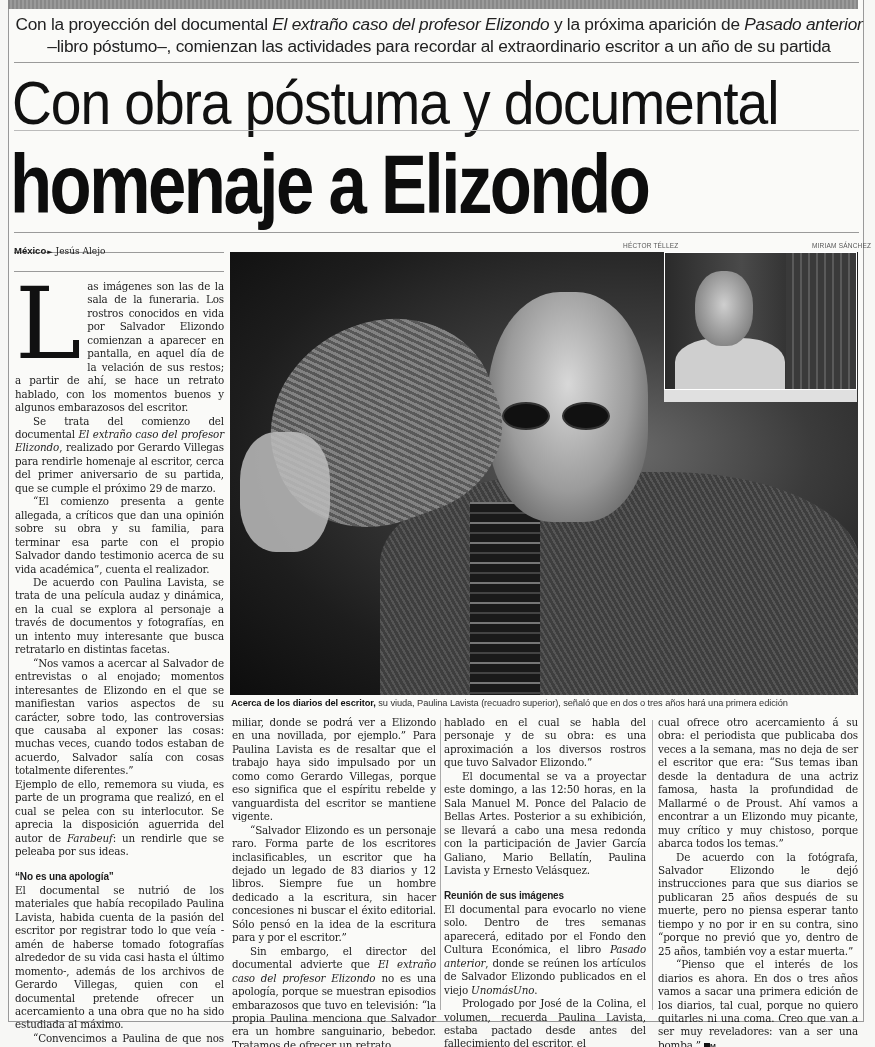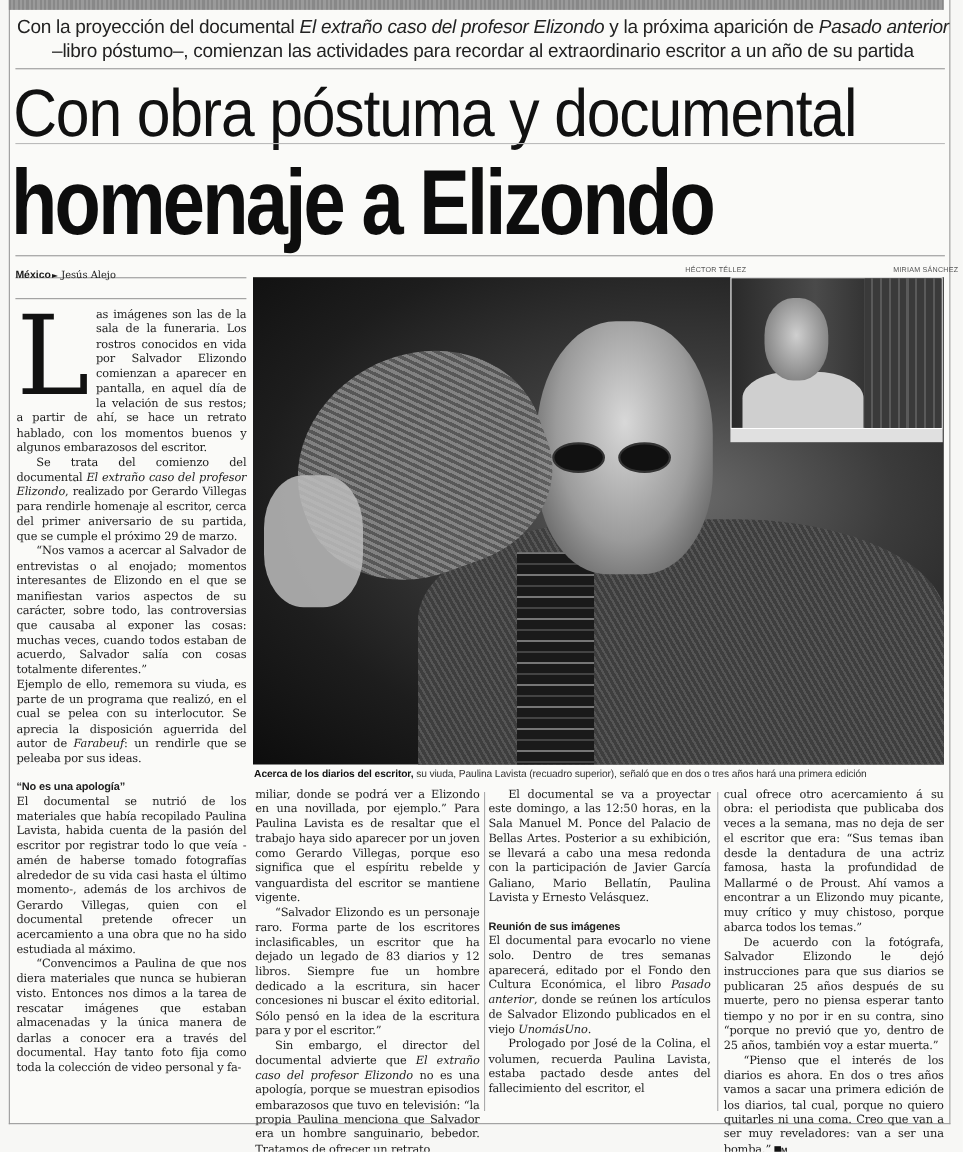--- a/index.html
+++ b/index.html
@@ -119,35 +119,38 @@
 </div>
 <div class="inset-gap"></div>
 
 <div class="caption">
   <b>Acerca de los diarios del escritor,</b><span> su viuda, Paulina Lavista (recuadro superior), señaló que en dos o tres años hará una primera edición</span>
 </div>
 
 <div class="col" style="left:15px; top:280px; width:209px;">
   <p class="noindent"><span class="dropcap">L</span><span>as imágenes son las de la sala de la funeraria. Los rostros conocidos en vida por Salvador Elizondo comienzan a aparecer en pantalla, en aquel día de la velación de sus restos; a partir de ahí, se hace un retrato hablado, con los momentos buenos y algunos embarazosos del escritor.</span></p>
   <p><span>Se trata del comienzo del documental </span><i>El extraño caso del profesor Elizondo</i><span>, realizado por Gerardo Villegas para rendirle homenaje al escritor, cerca del primer aniversario de su partida, que se cumple  el próximo 29 de marzo.</span></p>
+  <p>“El comienzo presenta a gente allegada, a críticos que dan una opinión sobre su obra y su familia, para terminar esa parte con el propio Salvador dando testimonio acerca de su vida académica”, cuenta el realizador.</p>
+  <p>De acuerdo con Paulina Lavista, se trata de una película audaz y dinámica, en la cual se explora al personaje a través de documentos y fotografías, en un intento muy interesante que busca retratarlo en distintas facetas.</p>
   <p>“Nos vamos a acercar al Salvador de entrevistas o al enojado; momentos interesantes de Elizondo en el que se manifiestan varios aspectos de su carácter, sobre todo, las controversias que causaba al exponer las cosas: muchas veces, cuando todos estaban de acuerdo, Salvador salía con cosas totalmente diferentes.”</p>
   <p class="noindent"><span>Ejemplo de ello, rememora su viuda, es parte de un programa que realizó, en el cual se pelea con su interlocutor. Se aprecia la disposición aguerrida del autor de </span><i>Farabeuf</i><span>: un rendirle que se peleaba por sus ideas.</span></p>
   <p class="sub">“No es una apología”</p>
   <p class="noindent">El documental se nutrió de los materiales que había recopilado Paulina Lavista, habida cuenta de la pasión del escritor por registrar todo lo que veía -amén de haberse tomado fotografías alrededor de su vida casi hasta el último momento-, además de los archivos de Gerardo Villegas, quien con el documental pretende ofrecer un acercamiento a una obra que no ha sido estudiada al máximo.</p>
   <p>“Convencimos a Paulina de que nos diera materiales que nunca se hubieran visto. Entonces nos dimos a la tarea de rescatar imágenes que estaban almacenadas y la única manera de darlas a conocer era a través del documental. Hay tanto foto fija como toda la colección de video personal y fa-</p>
 </div>
 
 <div class="col" style="left:232px; top:716px; width:204px;">
-  <p class="noindent">miliar, donde se podrá ver a Elizondo en una novillada, por ejemplo.” Para Paulina Lavista es de resaltar que el trabajo haya sido aparecer por un joven como Gerardo Villegas, porque eso significa que el espíritu rebelde y vanguardista del escritor se mantiene vigente.</p>
+  <p class="noindent">miliar, donde se podrá ver a Elizondo en una novillada, por ejemplo.” Para Paulina Lavista es de resaltar que el trabajo haya sido impulsado por un como como Gerardo Villegas, porque eso significa que el espíritu rebelde y vanguardista del escritor se mantiene vigente.</p>
   <p>“Salvador Elizondo es un personaje raro. Forma parte de los escritores inclasificables, un escritor que ha dejado un legado de 83 diarios y 12 libros. Siempre fue un hombre dedicado a la escritura, sin hacer concesiones ni buscar el éxito editorial. Sólo pensó en la idea de la escritura para y por el escritor.”</p>
   <p><span>Sin embargo, el director del documental advierte que </span><i>El extraño caso del profesor Elizondo</i><span> no es una apología, porque se muestran episodios embarazosos que tuvo en televisión: “la propia Paulina menciona que Salvador era un hombre sanguinario, bebedor. Tratamos de ofrecer un retrato</span></p>
 </div>
 <div class="colsep" style="left:440px; top:720px; height:290px;"></div>
 
 <div class="col" style="left:444px; top:716px; width:202px;">
+  <p class="noindent">hablado en el cual se habla del personaje y de su obra: es una aproximación a los diversos rostros que tuvo Salvador Elizondo.”</p>
   <p>El documental se va a proyectar este domingo, a las 12:50 horas, en la Sala Manuel M. Ponce del Palacio de Bellas Artes. Posterior a su exhibición, se llevará a cabo una mesa redonda con la participación de Javier García Galiano, Mario Bellatín, Paulina Lavista y Ernesto Velásquez.</p>
   <p class="sub">Reunión de sus imágenes</p>
   <p class="noindent"><span>El documental para evocarlo no viene solo. Dentro de tres semanas aparecerá, editado por el Fondo den Cultura Económica, el libro </span><i>Pasado anterior</i><span>, donde se reúnen los artículos de Salvador Elizondo publicados en el viejo </span><i>UnomásUno</i><span>.</span></p>
   <p>Prologado por José de la Colina, el volumen, recuerda Paulina Lavista, estaba pactado desde antes del fallecimiento del escritor, el</p>
 </div>
 <div class="colsep" style="left:652px; top:720px; height:290px;"></div>
 
 <div class="col" style="left:658px; top:716px; width:200px;">
   <p class="noindent">cual ofrece otro acercamiento á su obra: el periodista que publicaba dos veces a la semana, mas no deja de ser el escritor que era: “Sus temas iban desde la dentadura de una actriz famosa, hasta la profundidad de Mallarmé o de Proust. Ahí vamos a encontrar a un Elizondo muy picante, muy crítico y muy chistoso, porque abarca todos los temas.”</p>
   <p>De acuerdo con la fotógrafa, Salvador Elizondo le dejó instrucciones para que sus diarios se publicaran 25 años después de su muerte, pero no piensa esperar tanto tiempo y no por ir en su contra, sino “porque no previó que yo, dentro de 25 años, también voy a estar muerta.”</p>

